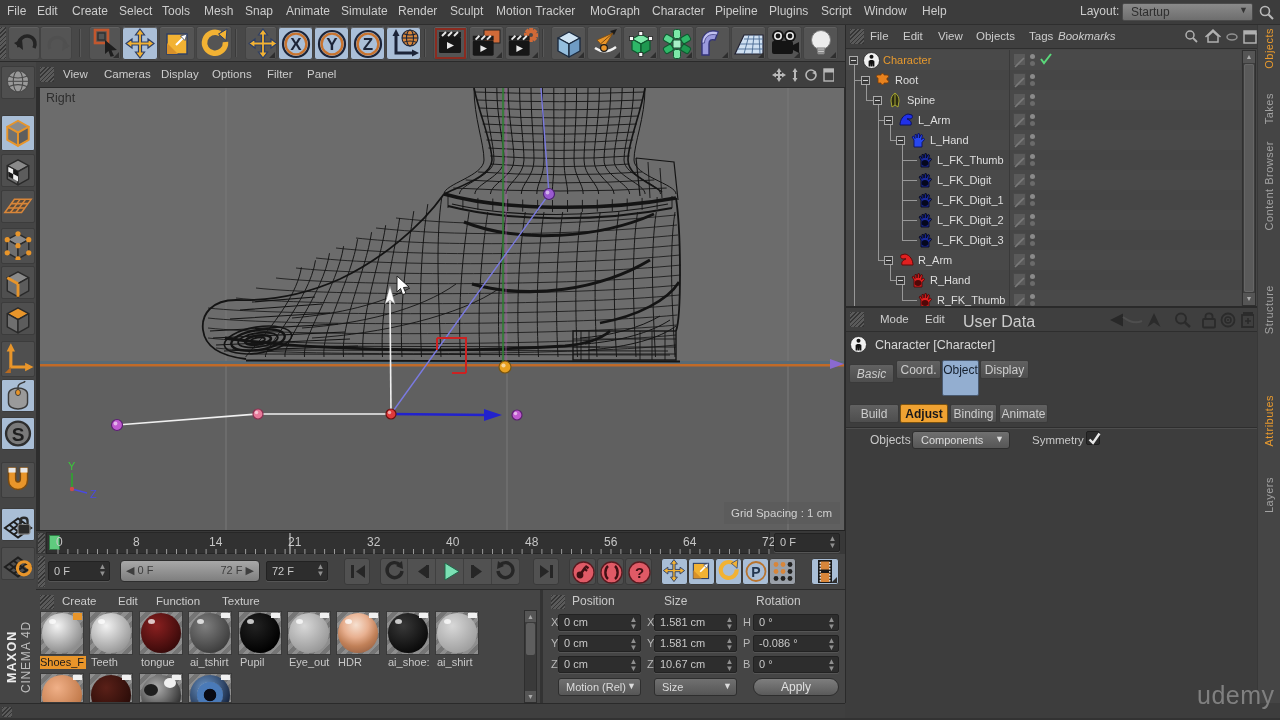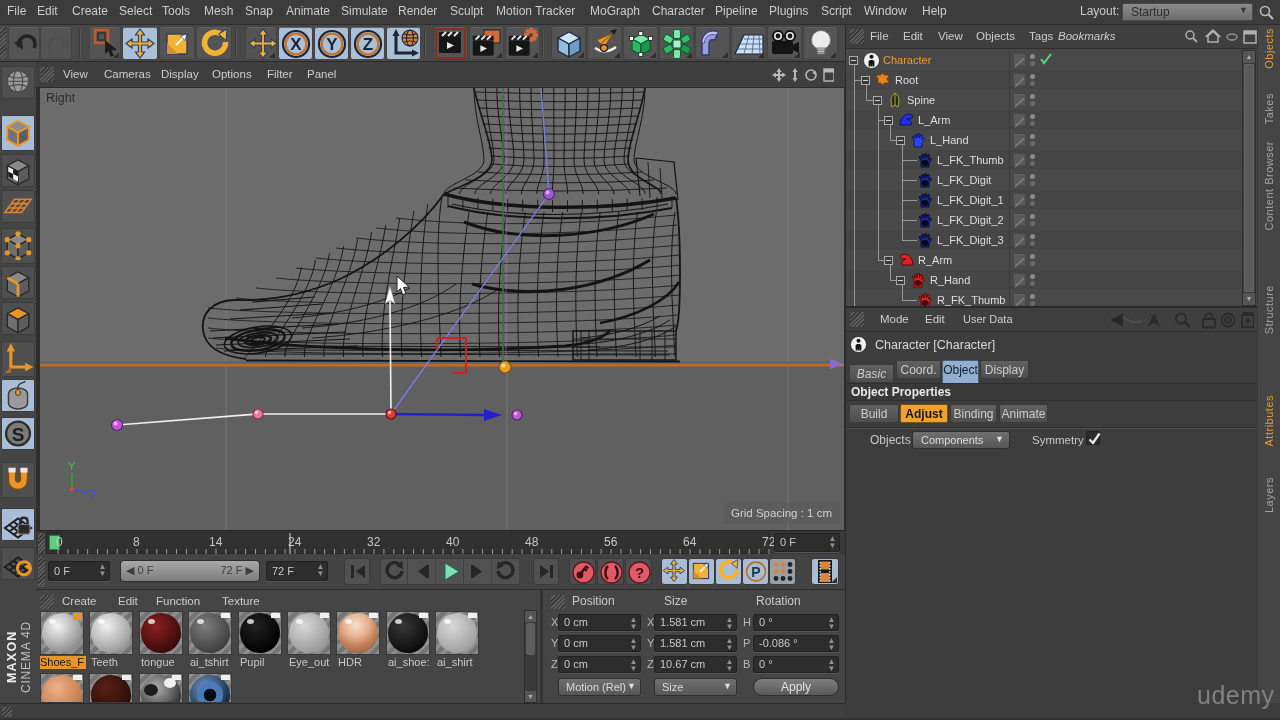--- a/index.html
+++ b/index.html
@@ -481,21 +481,21 @@
         </svg>
 </div>
     </div>
 <div class="abs" style="left:36px;top:530px;width:809px;height:24px;background:#383838;border-top:1px solid #222;">
 <div class="abs grip" style="left:2px;top:2px;width:7px;height:20px;"></div>
 <div class="abs" style="left:10px;top:1px;width:724px;height:22px;background:#313131;border:1px solid #272727;">
 <div class="abs" style="left:2px;top:2px;width:11px;height:15px;background:#5fcc7e;border:1px solid #2e7a44;"></div>
 <span class="abs" style="left:9px;top:2px;font-size:12px;color:#c6c6c6;">0</span>
 <span class="abs" style="left:86px;top:2px;font-size:12px;color:#c6c6c6;">8</span>
 <span class="abs" style="left:162px;top:2px;font-size:12px;color:#c6c6c6;">14</span>
-<span class="abs" style="left:241px;top:2px;font-size:12px;color:#c6c6c6;">24</span>
+<span class="abs" style="left:241px;top:2px;font-size:12px;color:#c6c6c6;">21</span>
 <span class="abs" style="left:320px;top:2px;font-size:12px;color:#c6c6c6;">32</span>
 <span class="abs" style="left:399px;top:2px;font-size:12px;color:#c6c6c6;">40</span>
 <span class="abs" style="left:478px;top:2px;font-size:12px;color:#c6c6c6;">48</span>
 <span class="abs" style="left:557px;top:2px;font-size:12px;color:#c6c6c6;">56</span>
 <span class="abs" style="left:636px;top:2px;font-size:12px;color:#c6c6c6;">64</span>
 <span class="abs" style="left:715px;top:2px;font-size:12px;color:#c6c6c6;">72</span>
 <svg class="abs" style="left:0;top:0;" width="724" height="22" viewBox="0 0 724 22">
           <line x1="11.0" y1="16" x2="11.0" y2="21" stroke="#9a9a9a" stroke-width="1"></line>
           <line x1="20.9" y1="16" x2="20.9" y2="21" stroke="#9a9a9a" stroke-width="1"></line>
           <line x1="30.8" y1="16" x2="30.8" y2="21" stroke="#9a9a9a" stroke-width="1"></line>
@@ -1019,21 +1019,21 @@
 <div class="abs" style="left:396px;top:25px;width:14px;height:256px;background:#3c3c3c;border:1px solid #303030;">
         <div style="position:absolute;top:0;left:0;right:0;height:12px;background:#555;color:#aaa;font-size:7px;text-align:center;line-height:11px;">▲</div>
         <div style="position:absolute;bottom:0;left:0;right:0;height:12px;background:#555;color:#aaa;font-size:7px;text-align:center;line-height:11px;">▼</div>
         <div style="position:absolute;top:13px;left:1px;width:10px;height:228px;background:#5a5a5a;border-radius:2px;box-shadow:inset 0 0 0 1px #666;"></div>
       </div>
 <div class="abs" style="left:0;top:281px;width:412px;height:397px;background:#3d3d3d;border-top:2px solid #2a2a2a;">
         <div class="abs" style="left:0;top:0;width:412px;height:24px;background:#3f3f3f;border-bottom:1px solid #2e2e2e;">
           <div class="abs grip" style="left:4px;top:4px;width:14px;height:15px;"></div>
           <span class="abs" style="left:34px;top:5px;font-size:11.5px;color:#cccccc;">Mode</span>
           <span class="abs" style="left:79px;top:5px;font-size:11.5px;color:#cccccc;">Edit</span>
-          <span class="abs" style="left:117px;top:5px;font-size:11px;color:#cccccc;">User Data</span>
+          <span class="abs" style="left:117px;top:5px;font-size:16px;color:#cccccc;">User Data</span>
           <svg class="abs" style="left:262px;top:3px;" width="146" height="18" viewBox="0 0 146 18">
             <path d="M 2 9 L 15 2.5 L 15 15.5 Z" fill="#282828"></path>
             <path d="M 15 6 Q 25 14 34 10" fill="none" stroke="#4e4e4e" stroke-width="2"></path>
             <path d="M 46 2 L 52.5 16 L 46 11.5 L 39.5 16 Z" fill="#2b2b2b"></path>
             <circle cx="73" cy="7.5" r="5" fill="none" stroke="#2b2b2b" stroke-width="2"></circle>
             <line x1="77" y1="11.5" x2="82" y2="16" stroke="#2b2b2b" stroke-width="2.4"></line>
             <rect x="95" y="8" width="12" height="8.5" rx="1" fill="none" stroke="#2b2b2b" stroke-width="1.8"></rect>
             <path d="M 97.5 8 L 97.5 5 C 97.5 1.5 104.5 1.5 104.5 5 L 104.5 8" fill="none" stroke="#2b2b2b" stroke-width="1.8"></path>
             <circle cx="120" cy="9" r="6.5" fill="none" stroke="#2b2b2b" stroke-width="1.8"></circle>
             <circle cx="120" cy="9" r="3" fill="none" stroke="#2b2b2b" stroke-width="1.6"></circle>
@@ -1046,23 +1046,20 @@
         <div class="abs" style="left:4px;top:28px;width:17px;height:17px;"><svg width="17" height="17" viewBox="0 0 17 17">
             <circle cx="8.5" cy="8.5" r="8" fill="#f0f0f0" stroke="#222" stroke-width="0.8"></circle>
             <circle cx="8.5" cy="4.8" r="2" fill="#111"></circle>
             <path d="M 5.6 14.5 L 5.6 9.5 C 5.6 7.5 11.4 7.5 11.4 9.5 L 11.4 14.5 L 9.8 14.5 L 9.8 11 L 9.4 14.5 L 7.6 14.5 L 7.2 11 L 7.2 14.5 Z" fill="#111"></path>
           </svg></div>
         <span class="abs" style="left:29px;top:30px;font-size:12.5px;color:#d8d8d8;">Character [Character]</span>
         <div class="tabbtn" style="left:3px;top:56px;width:45px;height:19px;line-height:18px;font-style:italic;">Basic</div>
         <div class="tabbtn" style="left:50px;top:52px;width:45px;height:19px;line-height:18px;">Coord.</div>
         <div class="tabbtn" style="left:96px;top:52px;width:37px;height:36px;line-height:18px;background:#93aed0;color:#16202e;border-color:#4a5a70;">Object</div>
         <div class="tabbtn" style="left:134px;top:52px;width:49px;height:19px;line-height:18px;">Display</div>
-        <div class="abs" style="left:0;top:75px;width:412px;height:18px;background:#393939;border-bottom:1px solid #2f2f2f;border-top:1px solid #2f2f2f;">
-          <span style="position:absolute;left:5px;top:1px;font-size:12px;font-weight:bold;color:#e8e8e8;">Object Properties</span>
-        </div>
         <div class="tabbtn" style="left:3px;top:96px;width:50px;height:19px;line-height:18px;">Build</div>
         <div class="tabbtn" style="left:54px;top:96px;width:48px;height:19px;line-height:18px;background:#efa232;color:#18181a;font-weight:bold;border-color:#7a5210;">Adjust</div>
         <div class="tabbtn" style="left:104px;top:96px;width:47px;height:19px;line-height:18px;">Binding</div>
         <div class="tabbtn" style="left:153px;top:96px;width:49px;height:19px;line-height:18px;">Animate</div>
         <div class="abs" style="left:0;top:119px;width:412px;height:1px;background:#2e2e2e;"></div>
         <div class="abs" style="left:0;top:120px;width:412px;height:1px;background:#4e4e4e;"></div>
         <span class="abs" style="left:24px;top:125px;font-size:12px;color:#c8c8c8;">Objects</span>
         <div class="drop" style="left:66px;top:123px;width:98px;height:18px;">
           <span style="position:absolute;left:8px;top:2px;">Components</span>
           <span style="position:absolute;right:5px;top:2px;font-size:9px;">▼</span>

